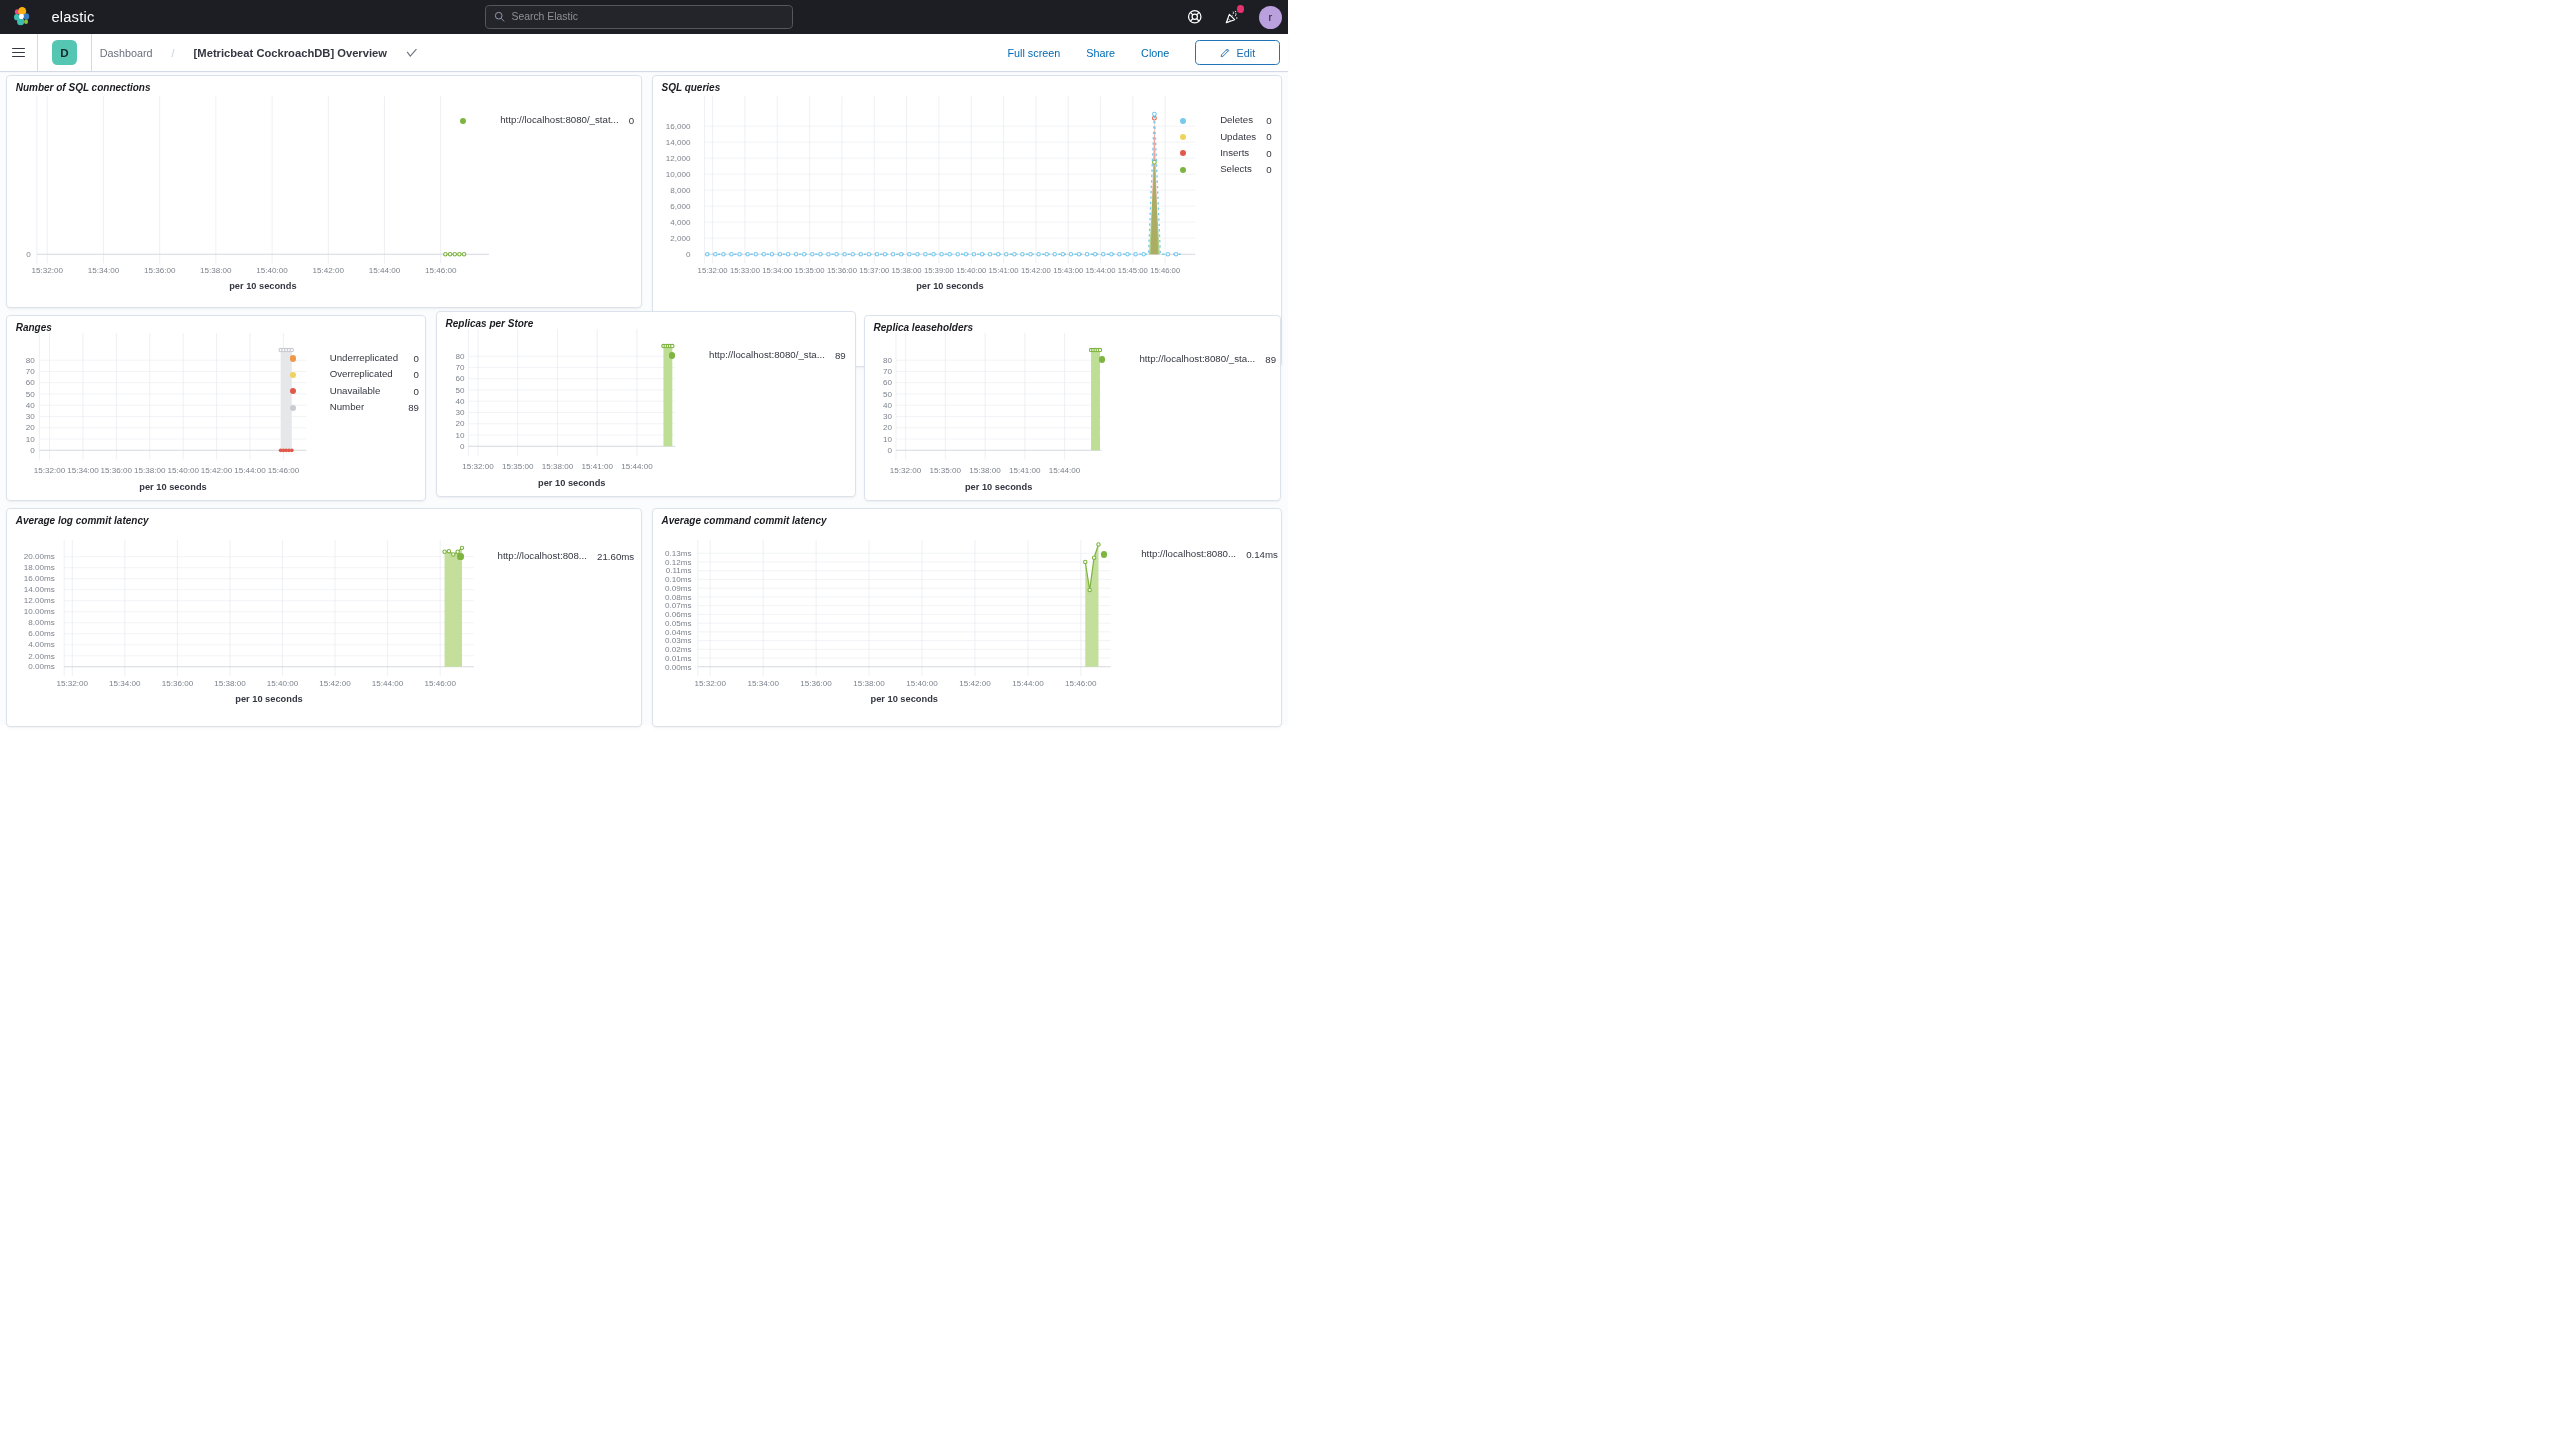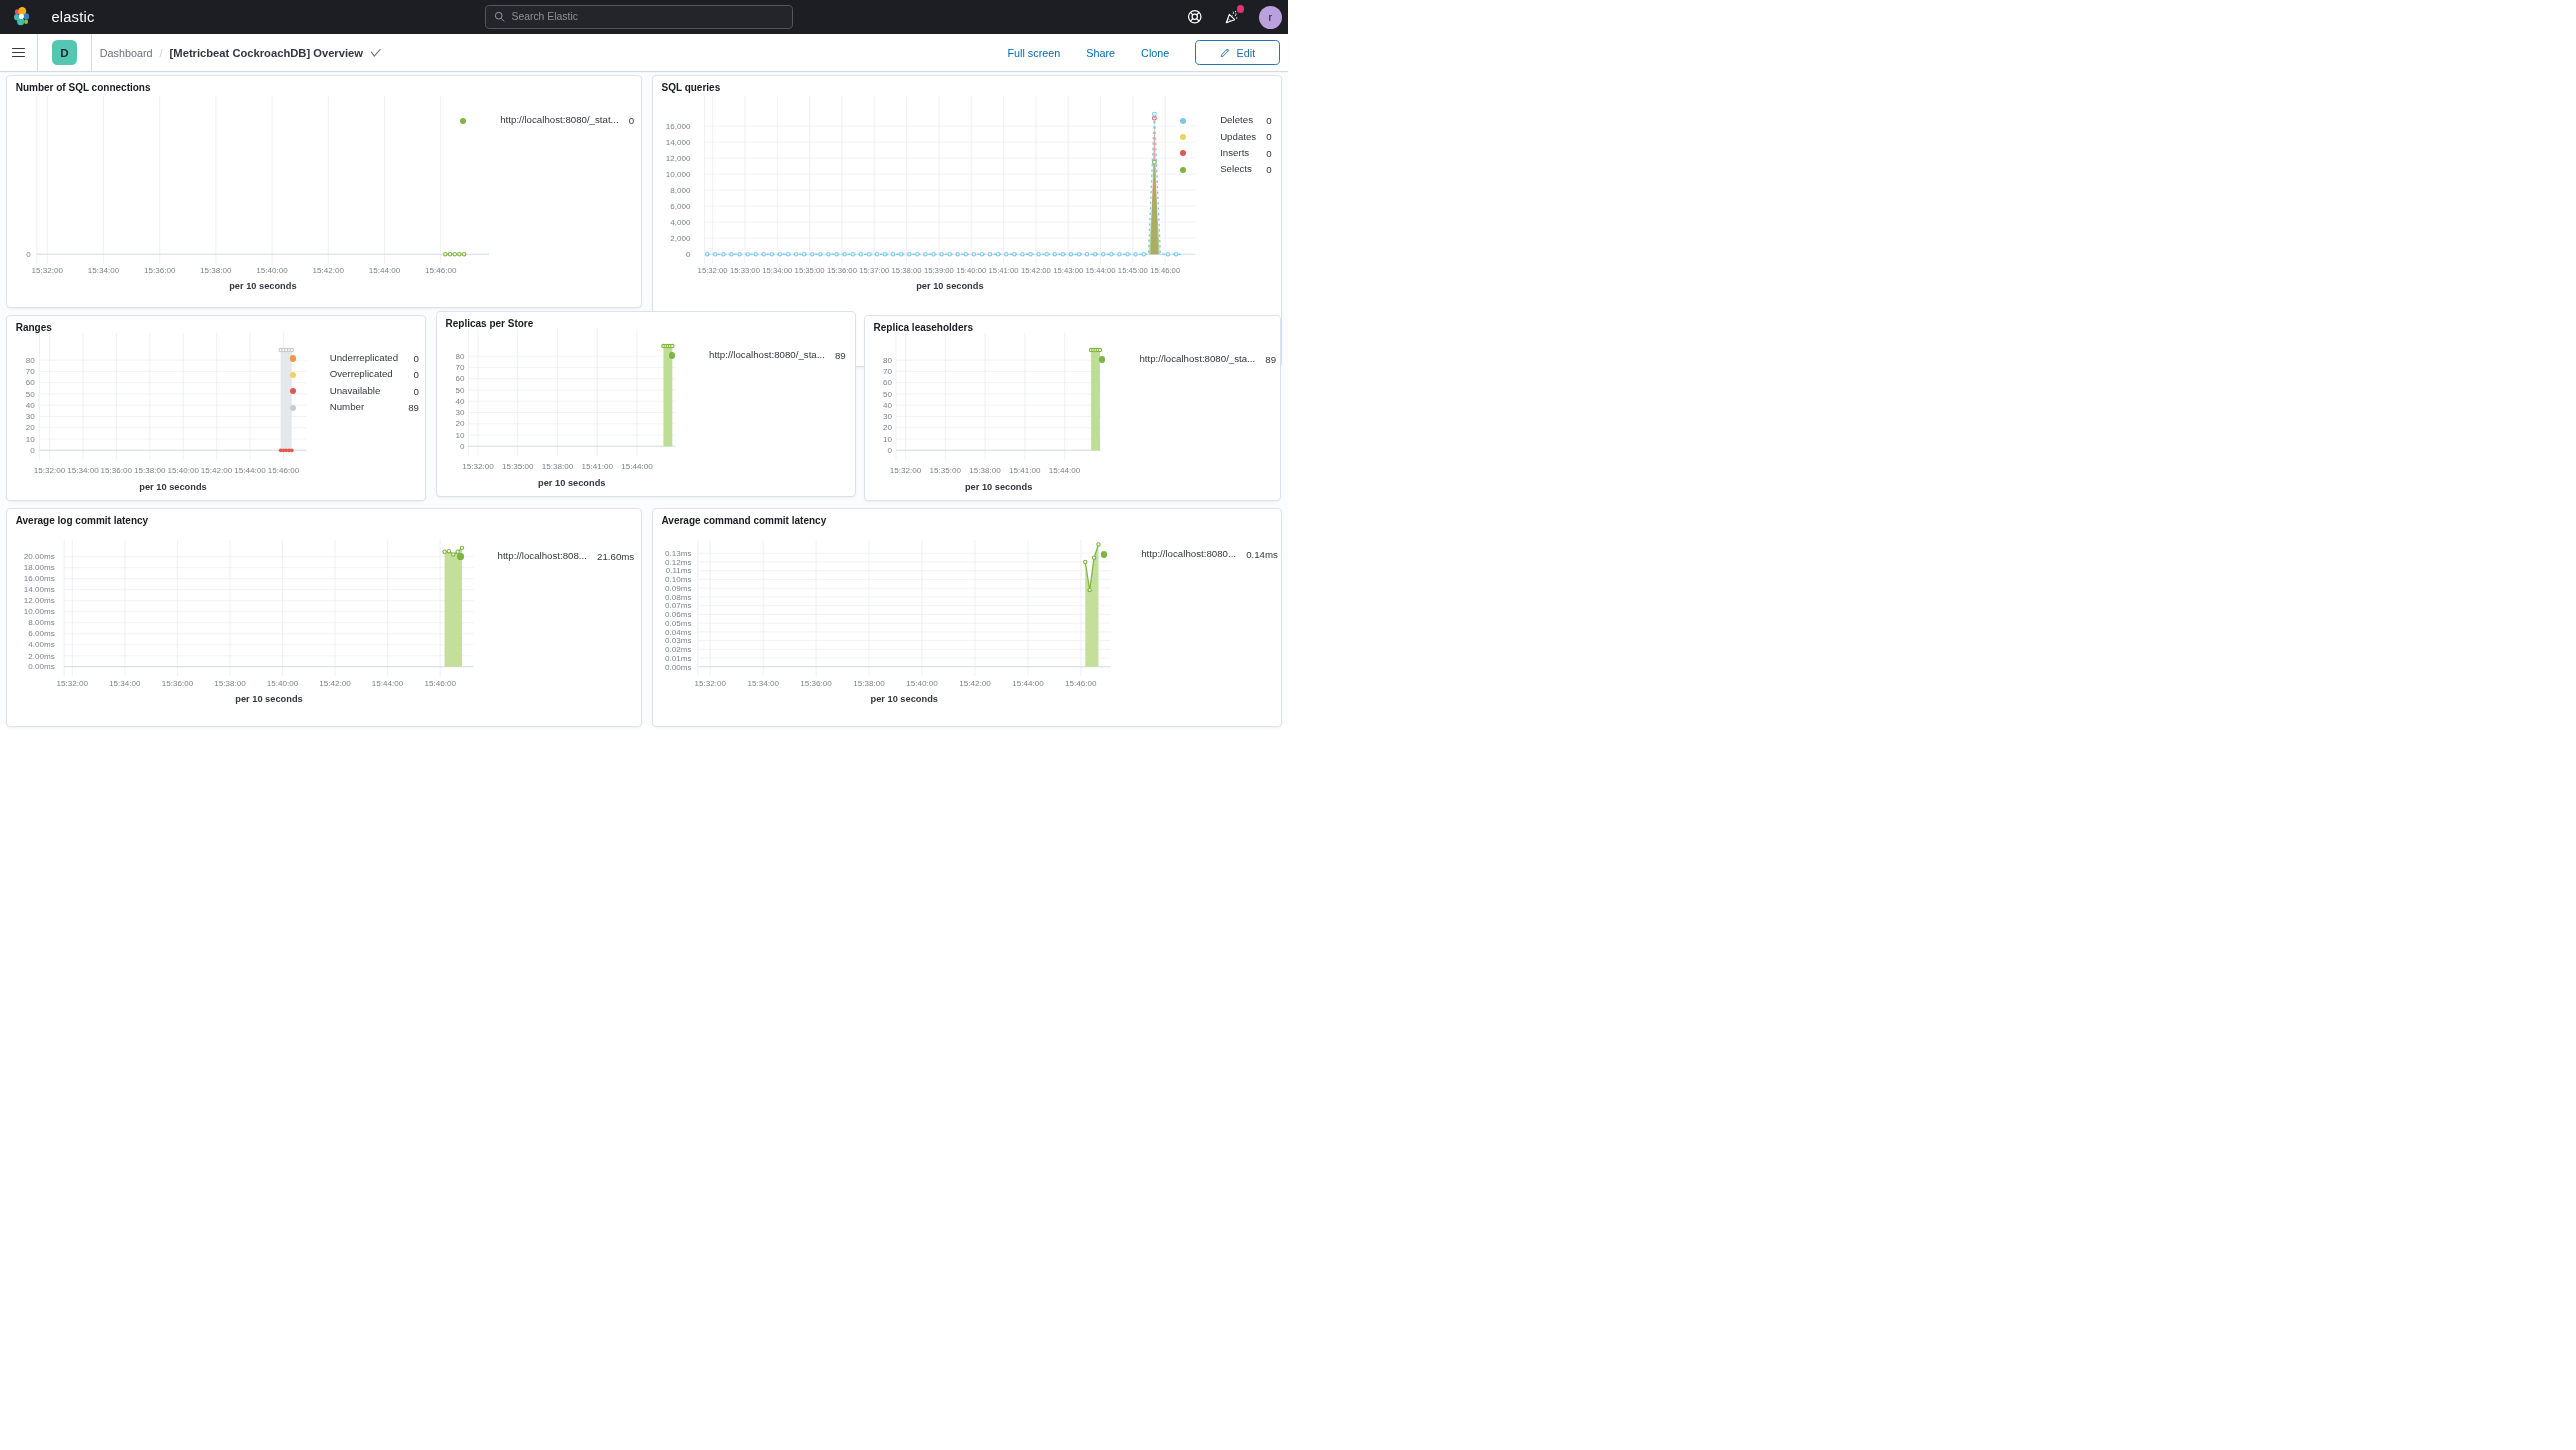--- a/index.html
+++ b/index.html
@@ -27,35 +27,35 @@
   .tbar { position:absolute; left:0; top:34px; width:1288px; height:38px; background:#fff;
     border-bottom:0.8px solid #D3DAE6; display:flex; align-items:center; z-index:20;
     box-shadow:0 0.8px 1.5px rgba(152,162,179,.15); }
   .menu-btn { width:37px; height:37px; background:none; border:none; cursor:pointer;
     display:flex; flex-direction:column; align-items:center; justify-content:center; gap:2.7px; }
   .menu-btn i { display:block; width:13px; height:1.5px; background:#343741; border-radius:0.8px; }
   .vdiv { width:0.8px; height:37px; background:#D3DAE6; }
   .appbadge { width:25.5px; height:25.5px; margin:0 14px; border-radius:5.4px; background:#55C6B2;
     color:#12292b; font-size:11.6px; font-weight:700; display:flex; align-items:center;
     justify-content:center; cursor:pointer; }
-  .crumbs { display:flex; align-items:center; gap:7px; margin-left:7.7px; font-size:10.8px; }
+  .crumbs { display:flex; align-items:center; gap:19px; margin-left:7.7px; font-size:10.8px; }
   .crumbs a { color:#69707D; text-decoration:none; cursor:pointer; }
   .crumbs .sep { color:#c9d1dc; }
   .crumbs .ttl { color:#343741; font-weight:600; font-size:11.2px; cursor:pointer; }
   .tactions { position:absolute; right:7.7px; top:0; height:37px; display:flex; align-items:center; gap:26px; }
   .tlink { color:#006BB4; font-size:10.8px; font-weight:500; background:none; border:none;
     font-family:inherit; cursor:pointer; }
   .edit-btn { display:flex; align-items:center; gap:5.4px; height:25px; padding:0 10.8px; min-width:85px;
     justify-content:center; border:1px solid #2173b6; border-radius:4.6px; background:#fff;
     color:#1d6cae; font-size:10.8px; font-weight:500; font-family:inherit; cursor:pointer; }
   
   .dash { position:absolute; left:0; top:72px; width:1288px; height:653px; background:#FBFCFE; }
   .panel { position:absolute; background:#fff; border:0.8px solid #DCE2EC; border-radius:4.6px;
     box-shadow:0 0.6px 1.2px rgba(0,0,0,.035), 0 1.5px 3.9px rgba(0,0,0,.025); overflow:hidden; }
-  .ptitle { position:absolute; top:6.2px; left:8.5px; font-size:10px; font-weight:700; color:#1A1C21; z-index:2; }
+  .ptitle { position:absolute; top:6.2px; left:8.5px; font-size:10px; font-weight:700; color:#1A1C21; z-index:2;font-style:italic; }
   .chart { position:absolute; left:0; top:0; }
   svg { font-family:"Liberation Sans", sans-serif; }
   .tick { font-size:10.5px; fill:#7c828c; }
   .t10  { font-size:10px; fill:#7c828c; }
   .end { text-anchor:end; } .mid { text-anchor:middle; }
   .xlabel { font-size:12px; font-weight:700; fill:#343741; }
   .hgrid { stroke:#EEF0F3; stroke-width:1; }
   .vgrid { stroke:#E9ECF1; stroke-width:1; }
   .baseline { stroke:#D4D8DE; stroke-width:1.4; }
   .om { fill:#fff; stroke-width:1.4; }

